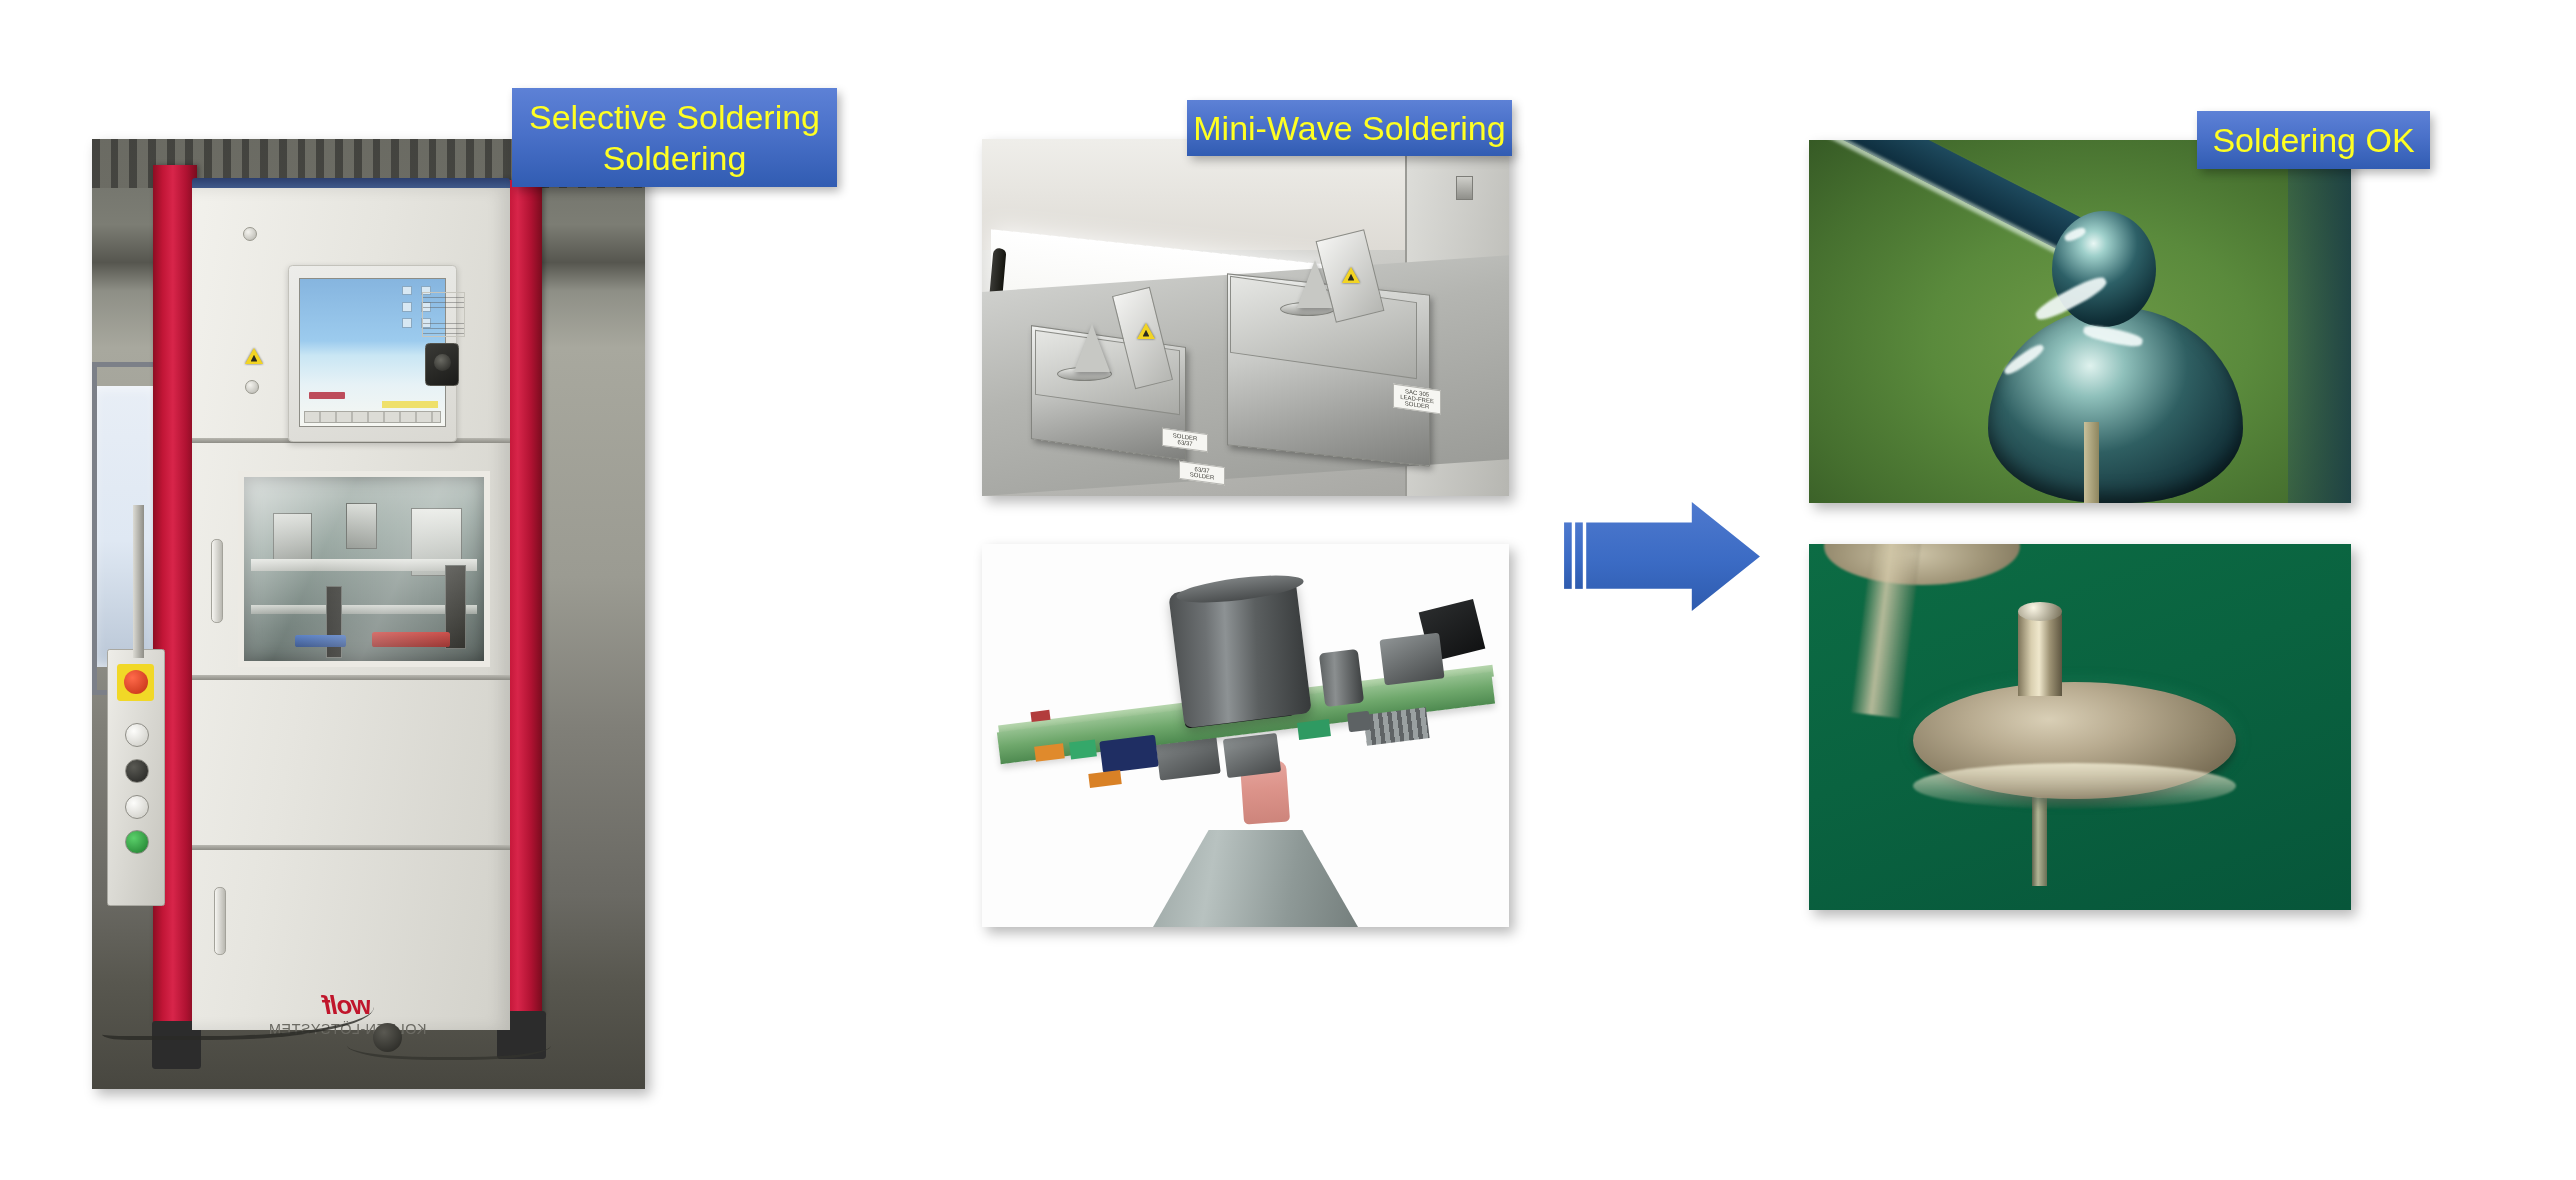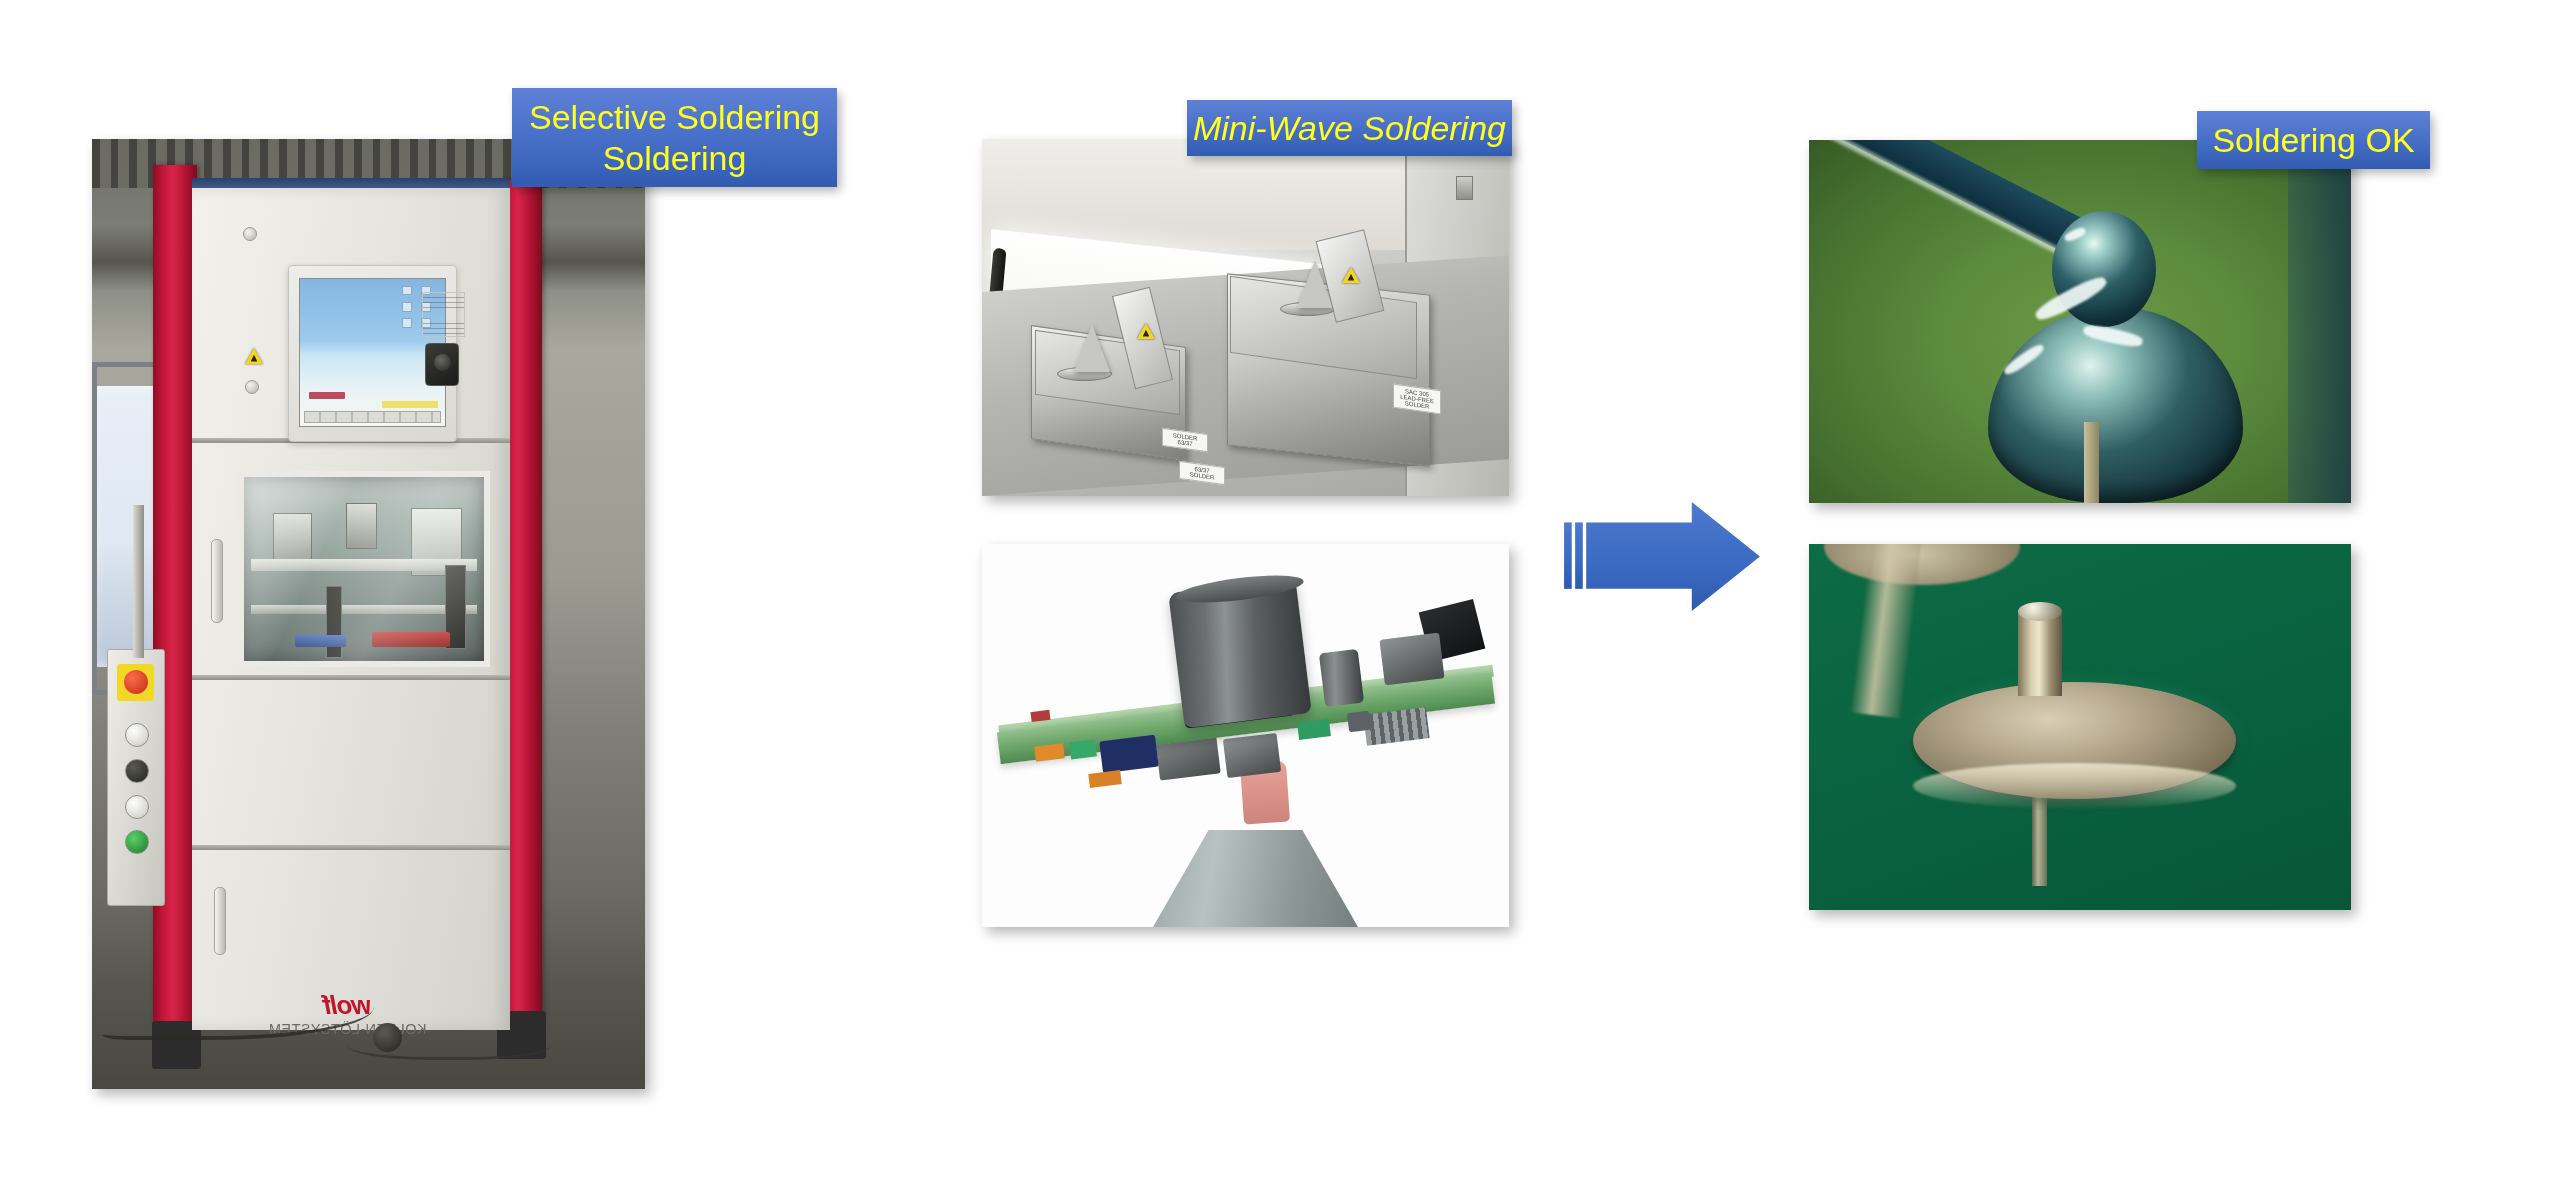--- a/index.html
+++ b/index.html
@@ -527,21 +527,20 @@
     box-shadow: 4.3px 5.1px 9.4px rgba(0,0,0,.30);
     line-height: 1.18;
   }
   #label-selective {
     left: 512px; top: 88px; width: 325px; height: 99px;
     font-size: 34px; padding: 0 12px; box-sizing: border-box;
   }
   #label-miniwave {
     left: 1187px; top: 100px; width: 325px; height: 56px;
     font-size: 34px;
-    font-style: italic;
   }
   #label-ok {
     left: 2197px; top: 111px; width: 233px; height: 58px;
     font-size: 34px;
   }
 </style>
 </head>
 <body>
 
 <div id="slide">

